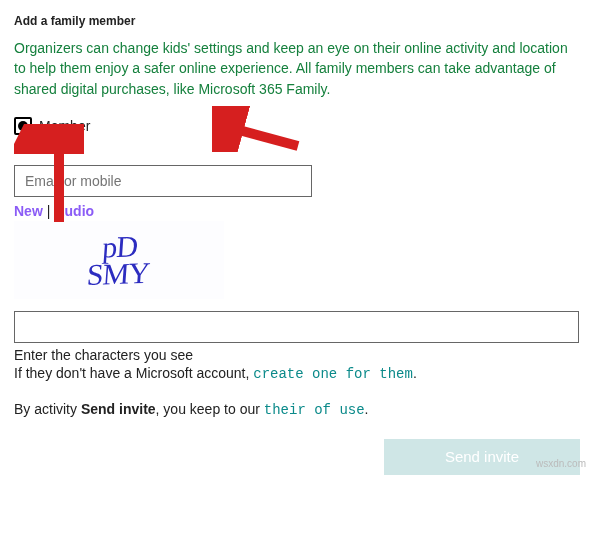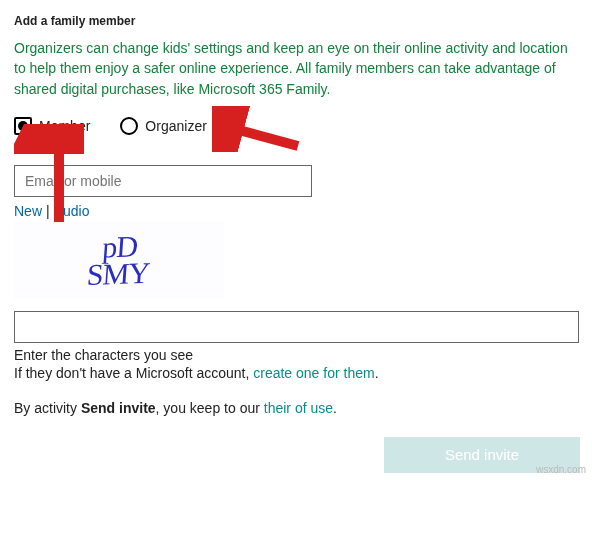--- a/index.html
+++ b/index.html
@@ -57,21 +57,21 @@
       border: 1px solid #666;
       font-size: 14px;
       color: #888;
       margin-bottom: 6px;
     }
     .captcha-controls {
       font-size: 14px;
       margin-bottom: 2px;
     }
     .captcha-controls .sep { margin: 0 4px; }
-    .captcha-controls a { color: #0369a1; text-decoration: none; }
+    .captcha-controls a { color: #8b5cf6; text-decoration: none; font-weight: bold; }
     .captcha-box {
       width: 210px;
       height: 78px;
       background: #fdfdff;
       border: none;
       display: flex;
       align-items: center;
       justify-content: center;
       margin-bottom: 12px;
     }
@@ -87,36 +87,36 @@
     .captcha-input {
       width: 565px;
       height: 32px;
       padding: 6px 10px;
       border: 1px solid #666;
       font-size: 14px;
       margin-bottom: 4px;
     }
     .captcha-label { }
     .line { margin-bottom: 14px; line-height: 1.5; }
-    .link { color: #0b8a8a; text-decoration: none; cursor: pointer; }
+    .link { color: #0b8a8a; text-decoration: none; cursor: pointer; font-family: Liberation Mono, monospace; }
     .bold { font-weight: 600; }
     .submit-row { display: flex; justify-content: flex-end; margin-top: 18px; }
     .submit-btn {
       background: #cfe6e6;
       color: #fff;
       border: none;
       width: 196px;
       height: 36px;
       font-size: 15px;
       cursor: pointer;
     }
     .watermark {
       position: absolute;
       right: 6px;
-      bottom: 12px;
+      bottom: 20px;
       font-size: 10px;
       color: #bbb;
     }
     
     .arrow { position: absolute; pointer-events: none; }
   </style>
 </head>
 <body>
 
 
@@ -124,24 +124,20 @@
 <h1>Add a family member</h1>
 
 <p class="desc">Organizers can change kids' settings and keep an eye on their online activity and location to help them enjoy a safer online experience. All family members can take advantage of shared digital purchases, like Microsoft 365 Family.</p>
 
 <div class="radio-row">
   <label class="radio-opt">
     <span class="radio-outer selected-box">
         <span class="radio-inner"></span>
       </span>
     <span>Member</span>
-  </label>
-  <label class="radio-opt">
-    <span class="radio-outer"></span>
-    <span>Organizer</span>
   </label>
 </div>
 
 <input class="email-input" type="text" placeholder="Email or mobile" style="">
 
 <div class="captcha-controls">
   <a href="#">New</a><span class="sep">|</span><a href="#">Audio</a>
 </div>
 
 <div class="captcha-box">

